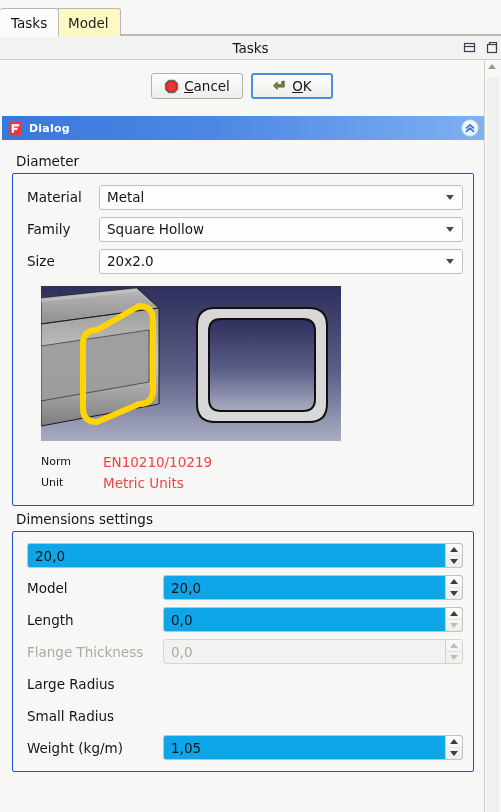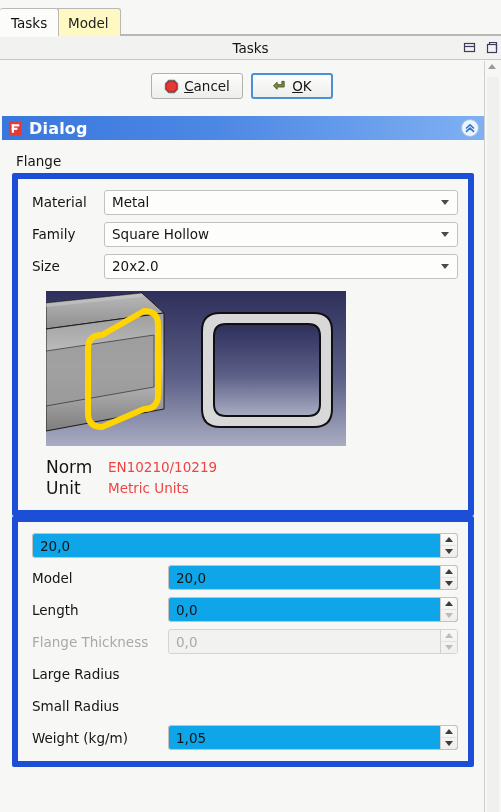--- a/index.html
+++ b/index.html
@@ -102,35 +102,35 @@
   .dialog {
     position: absolute; left: 2px; top: 116px; width: 482px;
   }
   .dlg-header {
     position: relative; height: 24px;
     background: linear-gradient(to right, #3a77dc 0%, #4d88e4 45%, #7fb0f2 100%);
     display: flex; align-items: center;
     padding-left: 6px;
   }
   .dlg-logo { width: 15px; height: 15px; margin-right: 6px; display: block; }
-  .dlg-title { color: #fff; font-weight: bold; font-size: 16px; letter-spacing: .2px; }
+  .dlg-title { color: #fff; font-weight: bold; font-size: 11px; letter-spacing: .2px; }
   .dlg-collapse {
     position: absolute; right: 5px; top: 3px;
     width: 18px; height: 18px; border-radius: 50%;
     background: #eef4fd; border: 1px solid #9dbfe8;
     display: flex; align-items: center; justify-content: center;
     cursor: default;
   }
 
   .dlg-body { background: #f7f7f5; padding: 8px 10px 4px 10px; }
 
   
   .grouplabel { font-size: 13.5px; color: #151515; margin: 5px 0 4px 4px; }
   .groupbox {
-    border: 6px solid #1d4ed8;
+    border: 1px solid #1d4ed8;
     border-radius: 2px;
     background: #f7f7f5;
     padding: 10px 10px 10px 14px;
   }
 
   
   .frow { display: flex; align-items: center; height: 26px; margin-bottom: 6px; }
   .frow:last-child { margin-bottom: 0; }
   .flabel { width: 72px; flex: 0 0 72px; font-size: 13.5px; color: #151515; }
   .combo {
@@ -154,21 +154,21 @@
   .preview {
     margin: 12px 0 0 14px;
     width: 300px; height: 155px;
     border: 0;
     display: block;
   }
 
   
   .kvtable { margin: 10px 0 2px 14px; }
   .kvrow { display: flex; align-items: center; height: 21px; }
-  .kvkey { width: 62px; flex: 0 0 62px; font-size: 17px; color: #151515; }
+  .kvkey { width: 62px; flex: 0 0 62px; font-size: 11px; color: #151515; }
   .kvval { font-size: 13.5px; color: #ef4444; }
 
   
   .drow { display: flex; align-items: center; height: 27px; margin-bottom: 5px; }
   .drow:last-child { margin-bottom: 0; }
   .dlabel { width: 136px; flex: 0 0 136px; font-size: 13.5px; color: #151515; }
   .dlabel.disabled { color: #a9a9a5; }
   .spin {
     position: relative; flex: 1 1 auto; height: 25px;
     background: #0ea5e9;
@@ -270,21 +270,21 @@
       <div class="dlg-collapse">
         <svg width="12" height="12" viewBox="0 0 12 12">
           <path d="M2.5 6 L6 2.8 L9.5 6" fill="none" stroke="#2f74d0" stroke-width="1.6" stroke-linecap="round" stroke-linejoin="round"></path>
           <path d="M2.5 9.4 L6 6.2 L9.5 9.4" fill="none" stroke="#2f74d0" stroke-width="1.6" stroke-linecap="round" stroke-linejoin="round"></path>
         </svg>
       </div>
     </div>
 
     <div class="dlg-body">
 
-      <div class="grouplabel">Flange</div>
+      <div class="grouplabel">Diameter</div>
       <div class="groupbox">
 
         <div class="frow">
           <div class="flabel">Material</div>
           <div class="combo">
             <span>Metal</span>
             <span class="arrow"></span>
           </div>
         </div>
 
@@ -339,20 +339,21 @@
             <span class="kvkey">Norm</span>
             <span class="kvval">EN10210/10219</span>
           </div>
           <div class="kvrow">
             <span class="kvkey">Unit</span>
             <span class="kvval">Metric Units</span>
           </div>
         </div>
       </div>
 
+      <div class="grouplabel">Dimensions settings</div>
       <div class="groupbox" id="dims-group">
           <div class="drow">
             <div class="spin">
               <span>20,0</span>
               <div class="spinbtns">
                 <div class="up">
                   <div class="tri-up"></div>
                 </div>
                 <div class="dn">
                   <div class="tri-dn"></div>

